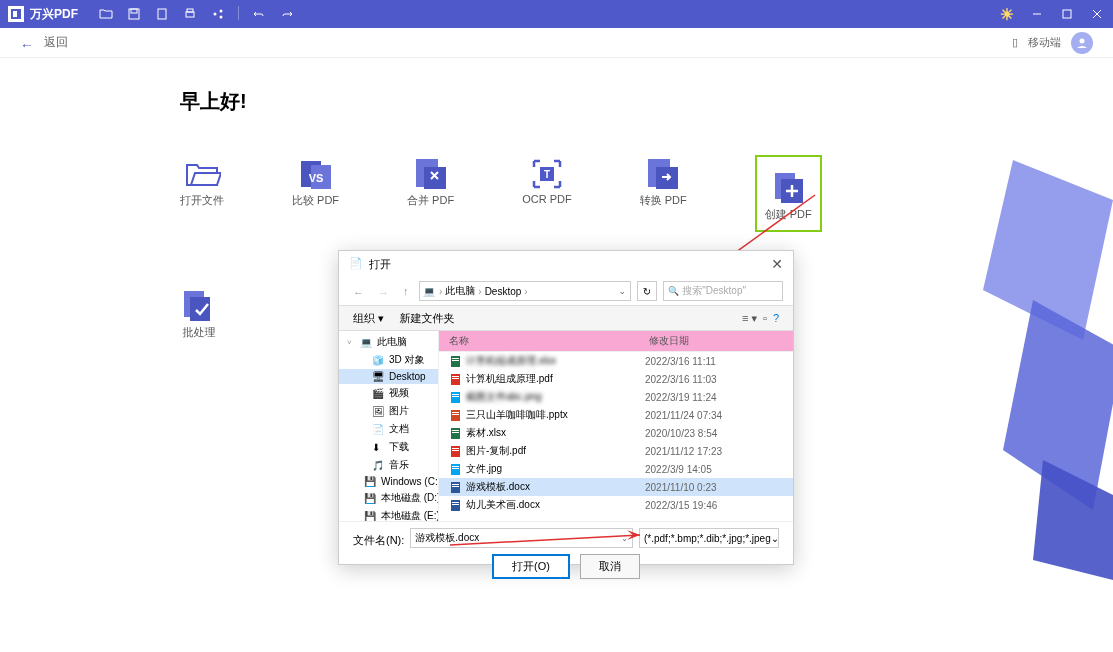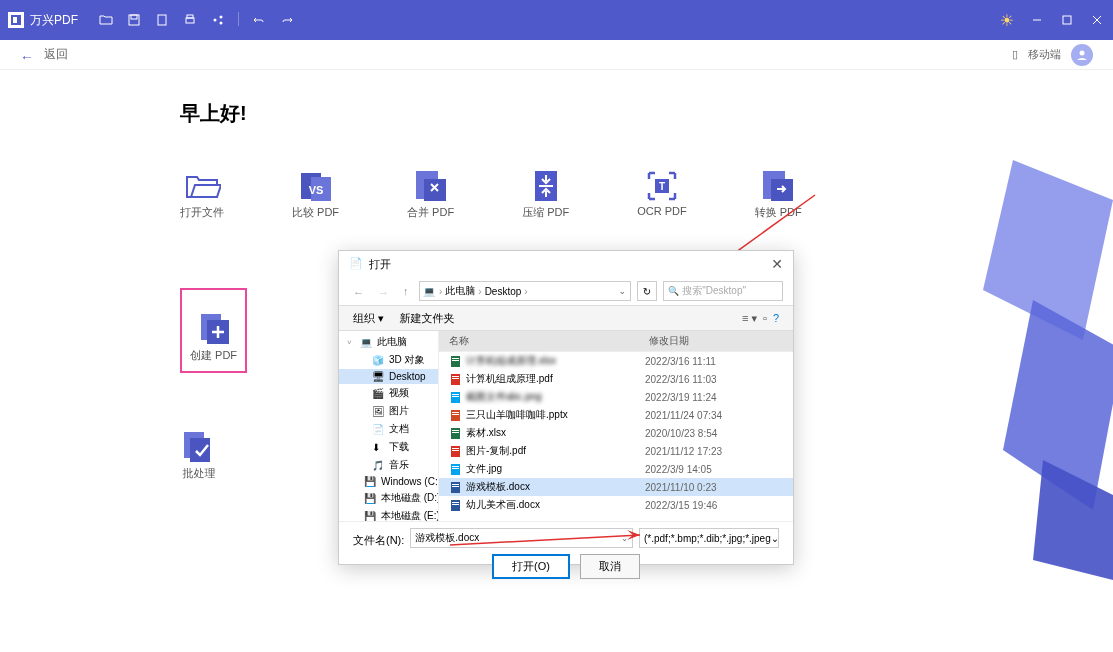--- a/index.html
+++ b/index.html
@@ -1,18 +1,18 @@
 <!DOCTYPE html>
 <html><head>
   <meta charset="utf-8">
   <style>
     * { box-sizing: border-box; margin: 0; padding: 0; }
     body { font-family: "Microsoft YaHei", sans-serif; background: #fff; width: 1113px; height: 652px; overflow: hidden; position: relative; }
     
-    .titlebar { height: 40px; background: #5059c9; display: flex; align-items: center; padding: 0 8px; color: #fff; }
+    .titlebar { height: 28px; background: #5059c9; display: flex; align-items: center; padding: 0 8px; color: #fff; font-weight: bold; }
     .titlebar-logo { width: 16px; height: 16px; background: #fff; margin-right: 6px; display: flex; align-items: center; justify-content: center; }
     .titlebar-logo svg { width: 12px; height: 12px; }
     .titlebar-title { font-size: 12px; color: #fff; }
     .titlebar-icons { display: flex; gap: 12px; margin-left: 20px; }
     .titlebar-icons span { width: 16px; height: 16px; display: flex; align-items: center; justify-content: center; cursor: pointer; }
     .titlebar-right { margin-left: auto; display: flex; gap: 14px; align-items: center; }
     .titlebar-right span { width: 16px; height: 16px; display: flex; align-items: center; justify-content: center; cursor: pointer; }
     
     .topbar { height: 30px; display: flex; align-items: center; padding: 0 20px; border-bottom: 1px solid #eee; }
     .back-arrow { color: #5059c9; font-size: 14px; margin-right: 10px; cursor: pointer; }
@@ -20,21 +20,21 @@
     .topbar-right { margin-left: auto; display: flex; align-items: center; gap: 10px; font-size: 11px; color: #666; }
     .avatar { width: 22px; height: 22px; border-radius: 50%; background: #a5aef0; display: flex; align-items: center; justify-content: center; }
     
     .content { padding: 30px 180px; }
     .greeting { font-size: 20px; font-weight: bold; margin-bottom: 40px; }
     
     .action-grid { display: flex; gap: 68px; flex-wrap: wrap; }
     .action-item { display: flex; flex-direction: column; align-items: center; cursor: pointer; }
     .action-icon { width: 38px; height: 38px; display: flex; align-items: center; justify-content: center; }
     .action-label { font-size: 11px; color: #555; }
-    .highlighted { border: 2px solid #ec4899; padding: 20px 8px 8px; }
+    .highlighted { border: 2px solid #84cc16; padding: 12px 8px 8px; }
     
     .row2 { margin-top: 55px; }
     
     .arrow-line1 { position: absolute; top: 190px; left: 620px; width: 200px; height: 140px; z-index: 5; }
     .arrow-line2 { position: absolute; top: 520px; left: 445px; width: 210px; height: 30px; z-index: 15; }
     
     .dialog { position: absolute; top: 250px; left: 338px; width: 456px; height: 315px; background: #fff; border: 1px solid #ccc; box-shadow: 0 4px 20px rgba(0,0,0,0.2); z-index: 10; font-size: 11px; }
     .dialog-title { height: 26px; display: flex; align-items: center; padding: 0 10px; }
     .dialog-title-icon { width: 14px; height: 14px; margin-right: 6px; }
     .dialog-close { margin-left: auto; font-size: 14px; cursor: pointer; color: #555; }
@@ -51,21 +51,21 @@
     .dialog-toolbar-right span { cursor: pointer; color: #555; }
     
     .dialog-body { display: flex; height: 190px; }
     .dialog-sidebar { width: 100px; border-right: 1px solid #eee; overflow-y: auto; padding: 2px 0; }
     .sidebar-item { padding: 2px 8px; display: flex; align-items: center; gap: 5px; font-size: 10px; cursor: pointer; white-space: nowrap; }
     .sidebar-item.selected { background: #cfe4fb; }
     .sidebar-item .tree-icon { font-size: 8px; color: #999; width: 8px; }
     .sidebar-item .folder-icon { width: 12px; height: 10px; display: flex; align-items: center; }
     
     .dialog-filelist { flex: 1; overflow: auto; }
-    .file-header { display: flex; padding: 3px 10px; border-bottom: 1px solid #eee; font-size: 10px; color: #555; position: sticky; top: 0; background: #e5e5e5; }
+    .file-header { display: flex; padding: 3px 10px; border-bottom: 1px solid #eee; font-size: 10px; color: #555; position: sticky; top: 0; background: #f9a8d4; }
     .file-header .col-name { width: 200px; }
     .file-header .col-date { flex: 1; }
     .file-row { display: flex; padding: 2px 10px; font-size: 10px; cursor: pointer; align-items: center; }
     .file-row.selected { background: #cfe4fb; }
     .file-row .file-icon { width: 13px; height: 13px; margin-right: 4px; display: inline-flex; }
     .file-row .col-name { width: 196px; display: flex; align-items: center; }
     .file-row .col-date { flex: 1; color: #666; }
     .file-row .blurred { filter: blur(2px); }
     
     .dialog-footer { padding: 6px 14px; border-top: 1px solid #eee; }
@@ -195,30 +195,20 @@
     </div>
     <div class="action-item">
       <div class="action-icon">
           <svg width="38" height="38" viewBox="0 0 38 38">
             <rect x="4" y="4" width="22" height="28" fill="#6b75d9"></rect>
             <rect x="12" y="12" width="22" height="22" fill="#4a55c0"></rect>
             <path d="M19 17 L26 24 M19 24 L26 17" stroke="#fff" stroke-width="2"></path>
           </svg>
         </div>
       <span class="action-label">合并 PDF</span>
-    </div>
-    <div class="action-item">
-      <div class="action-icon">
-          <svg width="38" height="38" viewBox="0 0 38 38">
-            <rect x="8" y="4" width="22" height="30" fill="#5059c9"></rect>
-            <path d="M19 8 L19 14 M15 12 L19 16 L23 12 M19 30 L19 24 M15 26 L19 22 L23 26" stroke="#fff" stroke-width="2" fill="none"></path>
-            <line x1="12" y1="19" x2="26" y2="19" stroke="#fff" stroke-width="2"></line>
-          </svg>
-        </div>
-      <span class="action-label">压缩 PDF</span>
     </div>
     <div class="action-item">
       <div class="action-icon">
           <svg width="38" height="38" viewBox="0 0 38 38">
             <path d="M6 6 L6 12 M6 6 L12 6 M32 6 L32 12 M32 6 L26 6 M6 32 L6 26 M6 32 L12 32 M32 32 L32 26 M32 32 L26 32" stroke="#5059c9" stroke-width="2.5" fill="none"></path>
             <rect x="12" y="12" width="14" height="14" fill="#5059c9"></rect>
             <text x="19" y="23" font-size="10" fill="#fff" text-anchor="middle" font-weight="bold">T</text>
           </svg>
         </div>
       <span class="action-label">OCR PDF</span>

